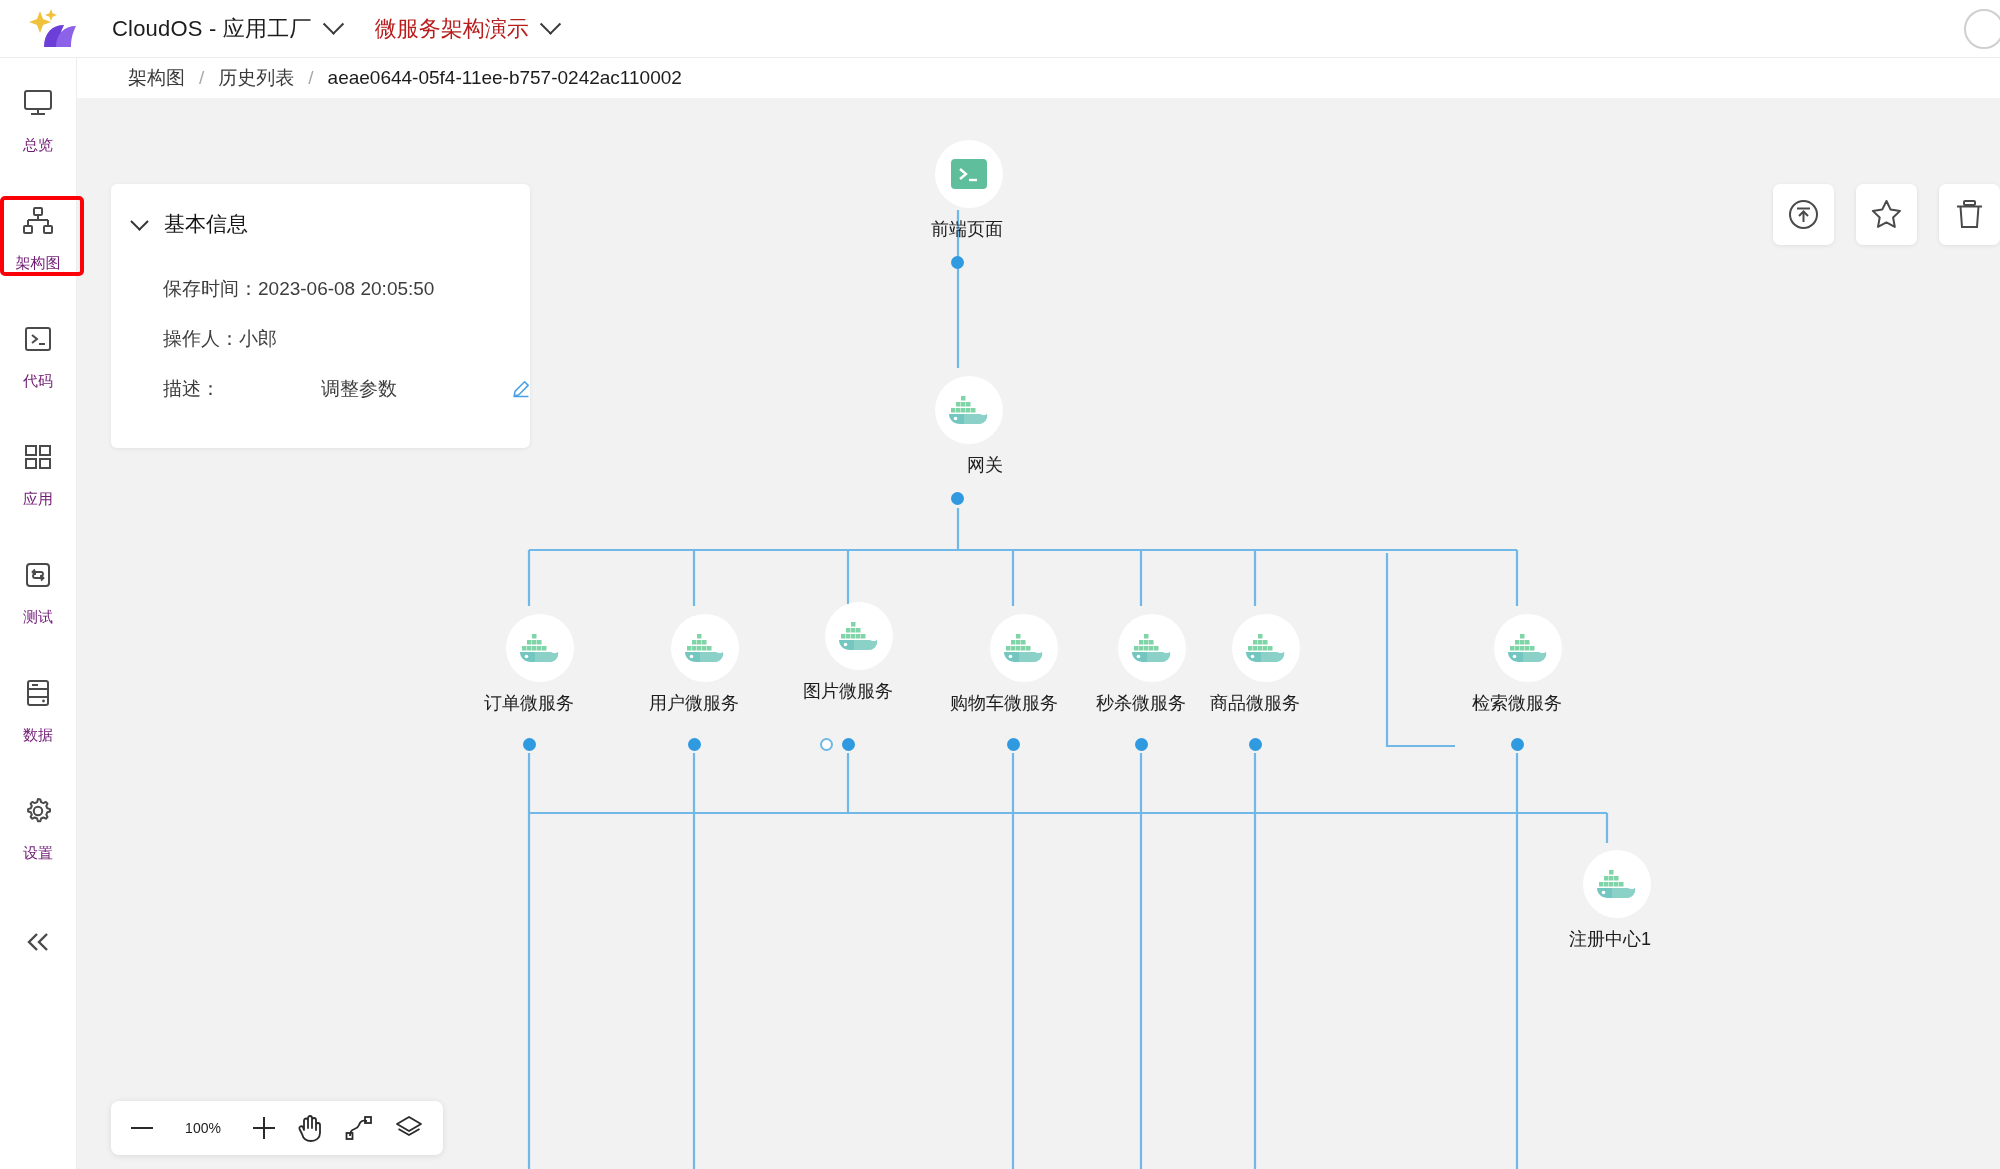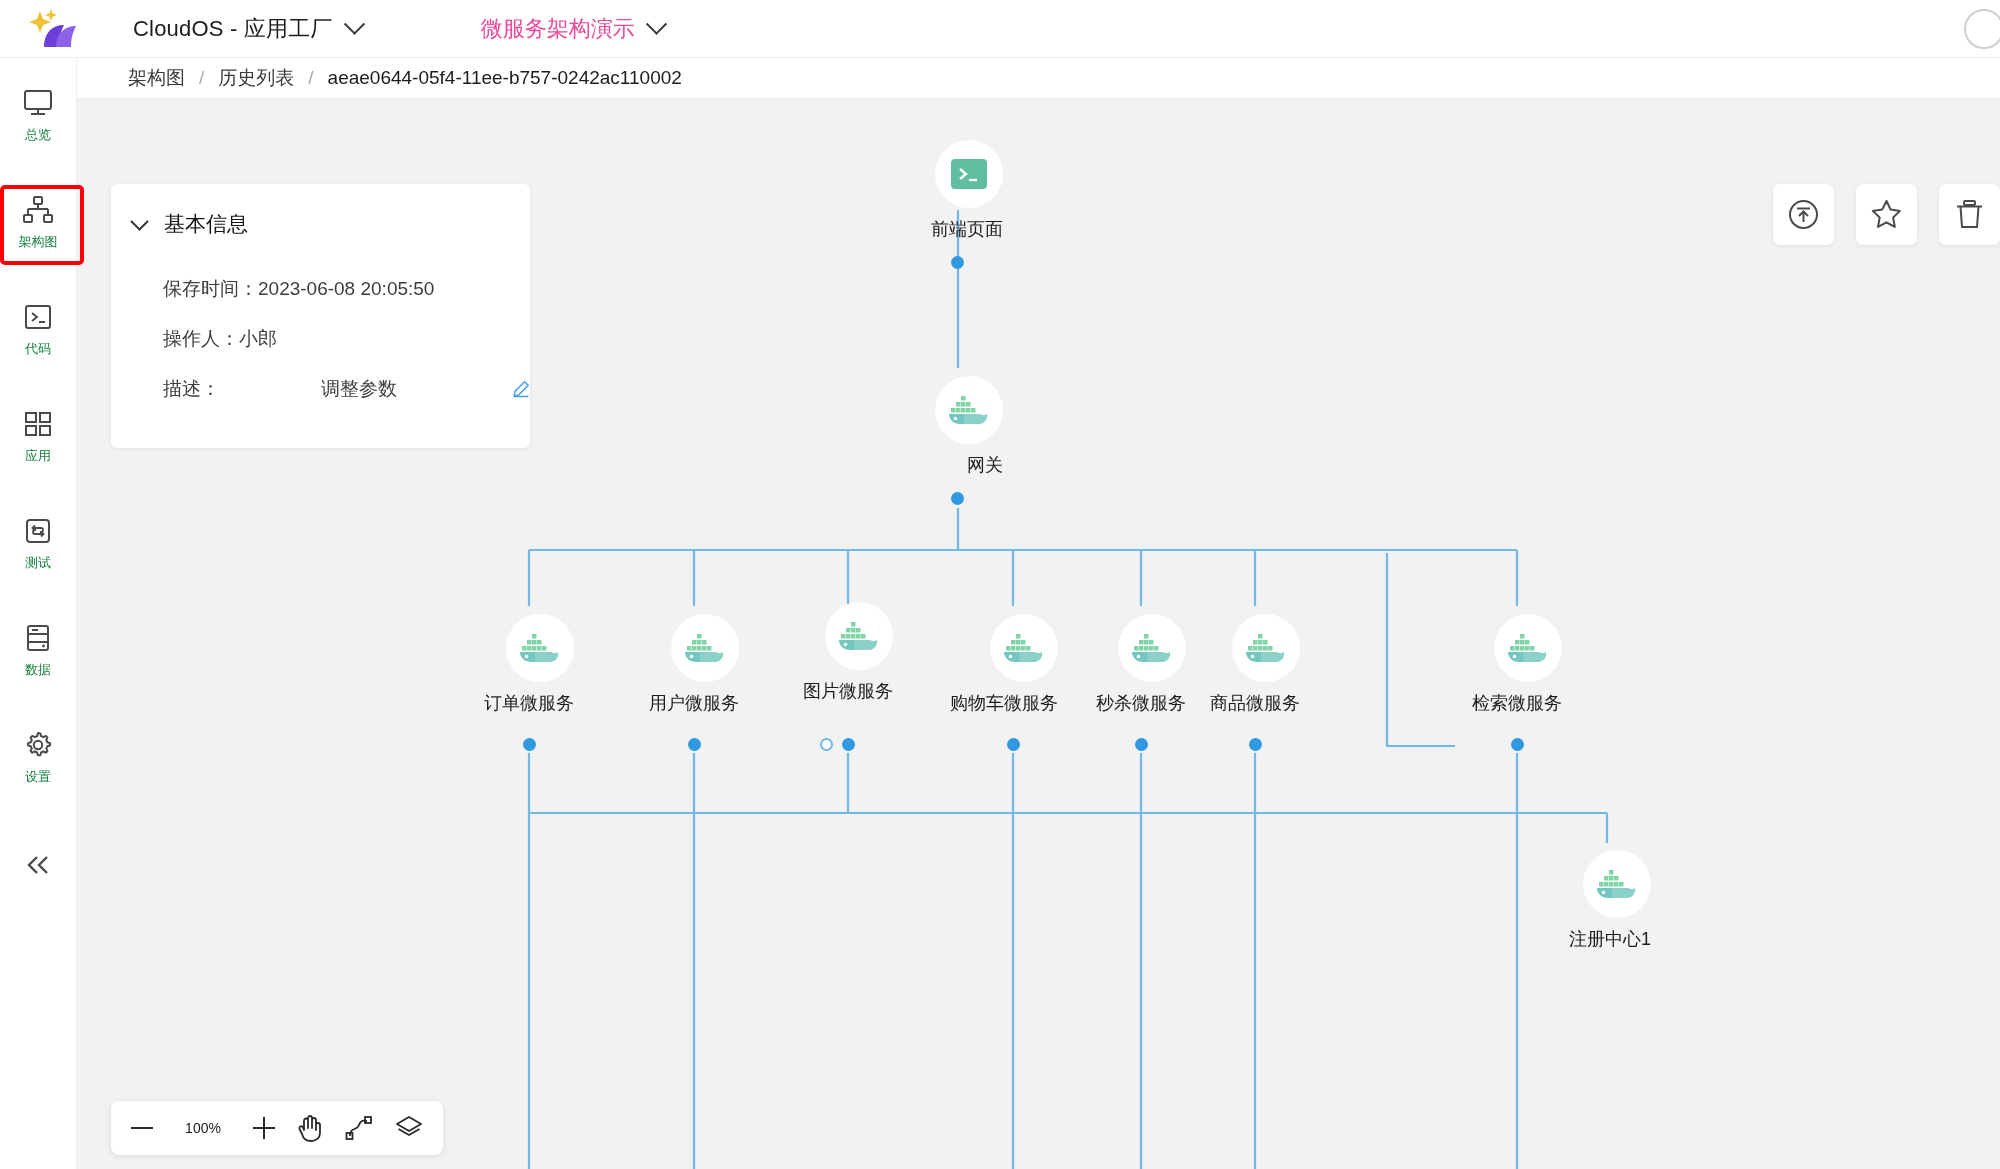--- a/index.html
+++ b/index.html
@@ -12,41 +12,40 @@
   }
 
   
   .topbar {
     position: absolute; top: 0; left: 0;
     width: 2000px; height: 58px;
     background: #ffffff;
     border-bottom: 1px solid #ededed;
     display: flex; align-items: center;
     z-index: 40;
-    gap: 21px;
   }
   .logo-wrap {
     width: 108px; height: 58px;
     display: flex; align-items: center; justify-content: center;
   }
   .logo-svg { display:block; }
   .app-title {
     font-size: 22px; color: #1c1c1c; letter-spacing: .2px;
     display: flex; align-items: center; gap: 14px;
     margin-left: 4px;
   }
   .chev-d {
     display:inline-block; width: 15px; height: 15px;
     border-right: 2px solid #3a3a3a; border-bottom: 2px solid #3a3a3a;
     transform: rotate(45deg) translate(-3px,-3px);
   }
   .proj-title {
-    font-size: 22px; color: #ec4899;
+    font-size: 22px; color: #b91c1c;
     display: flex; align-items: center; gap: 14px;
-    margin-left: 98px;
+    margin-left: 34px;
   }
   .topbar-right {
     position: absolute; right: 0; top: 0; height: 58px;
     display: flex; align-items: center; padding-right: 10px;
   }
   .avatar-circle {
     width: 40px; height: 40px; border-radius: 50%;
     border: 2px solid #cfcfcf; margin-right: -14px;
   }
 
@@ -63,21 +62,21 @@
   .side-item {
     width: 62px;
     display: flex; flex-direction: column; align-items: center;
     margin-bottom: 44px;
     cursor: pointer;
     position: relative;
     padding: 3px 0;
   }
   .side-item .ico { height: 32px; display:flex; align-items:center; justify-content:center; }
   .side-item .lbl {
-    font-size: 13px; color: #15803d; margin-top: 7px; white-space: nowrap;
+    font-size: 15px; color: #701a75; margin-top: 17px; white-space: nowrap;
   }
   .side-item.active { }
   .side-item.active::after {
     content: "";
     position: absolute;
     left: -7px; top: -6px;
     width: 76px; height: 72px;
     border: 4px solid #fb0007;
     border-radius: 5px;
     pointer-events: none;

